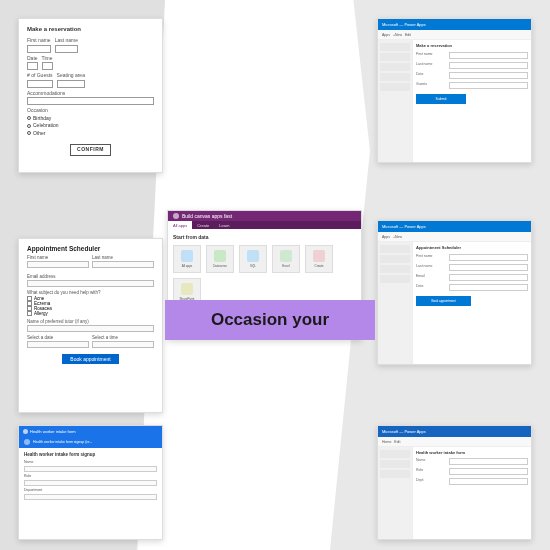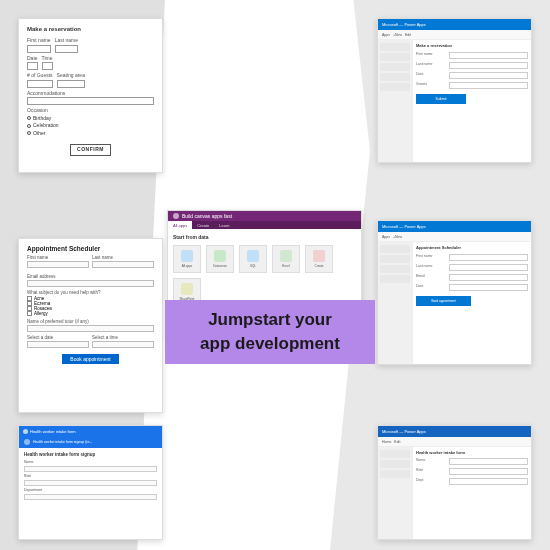--- a/index.html
+++ b/index.html
@@ -435,22 +435,21 @@
 <body>
 
 <div class="bg-shape-left"></div>
 <div class="bg-shape-center"></div>
 <div class="bg-shape-right"></div>
 
 <div class="content-wrapper">
 
 
   <div class="jumpstart-label">
-    <span>Jumpstart your</span><br>
-    <span>app development</span>
+    <span>Occasion your</span><br>
   </div>
 
   <div class="thumb thumb-paper">
     <div class="paper-content">
       <div class="paper-title">Make a reservation</div>
       <div class="paper-row">
         <div>
           <div class="paper-label">First name</div>
           <div class="paper-input"></div>
         </div>

